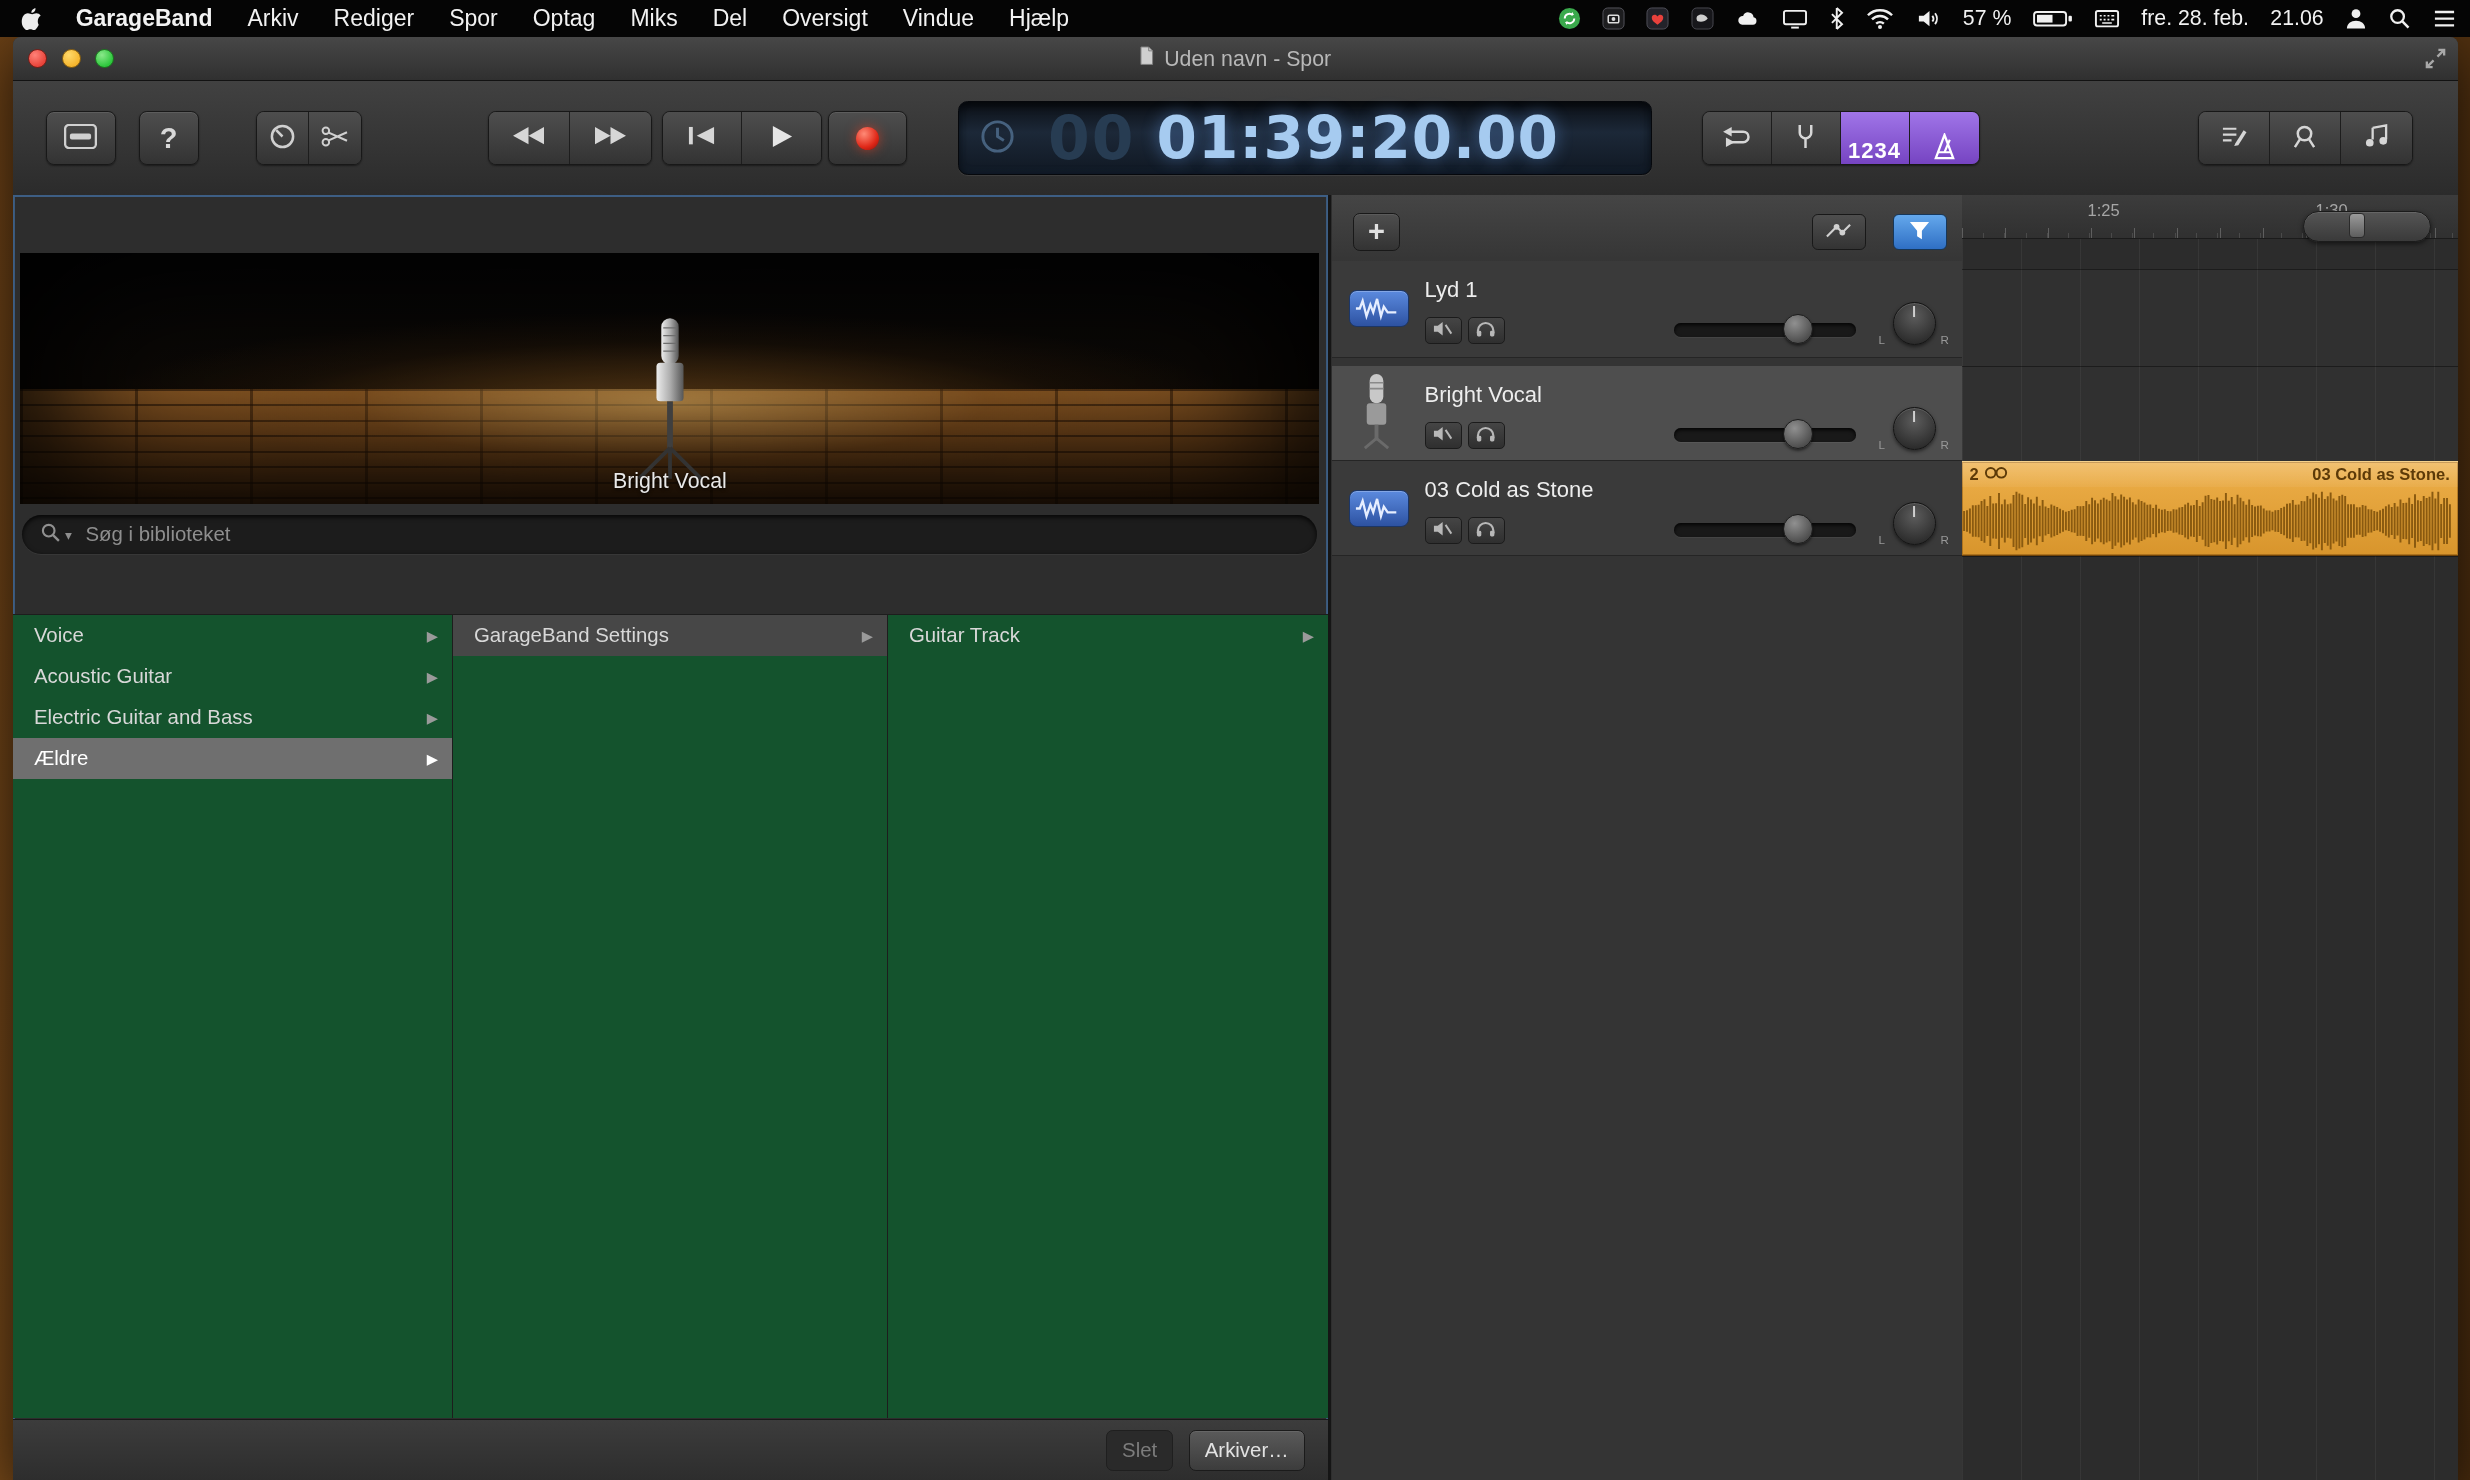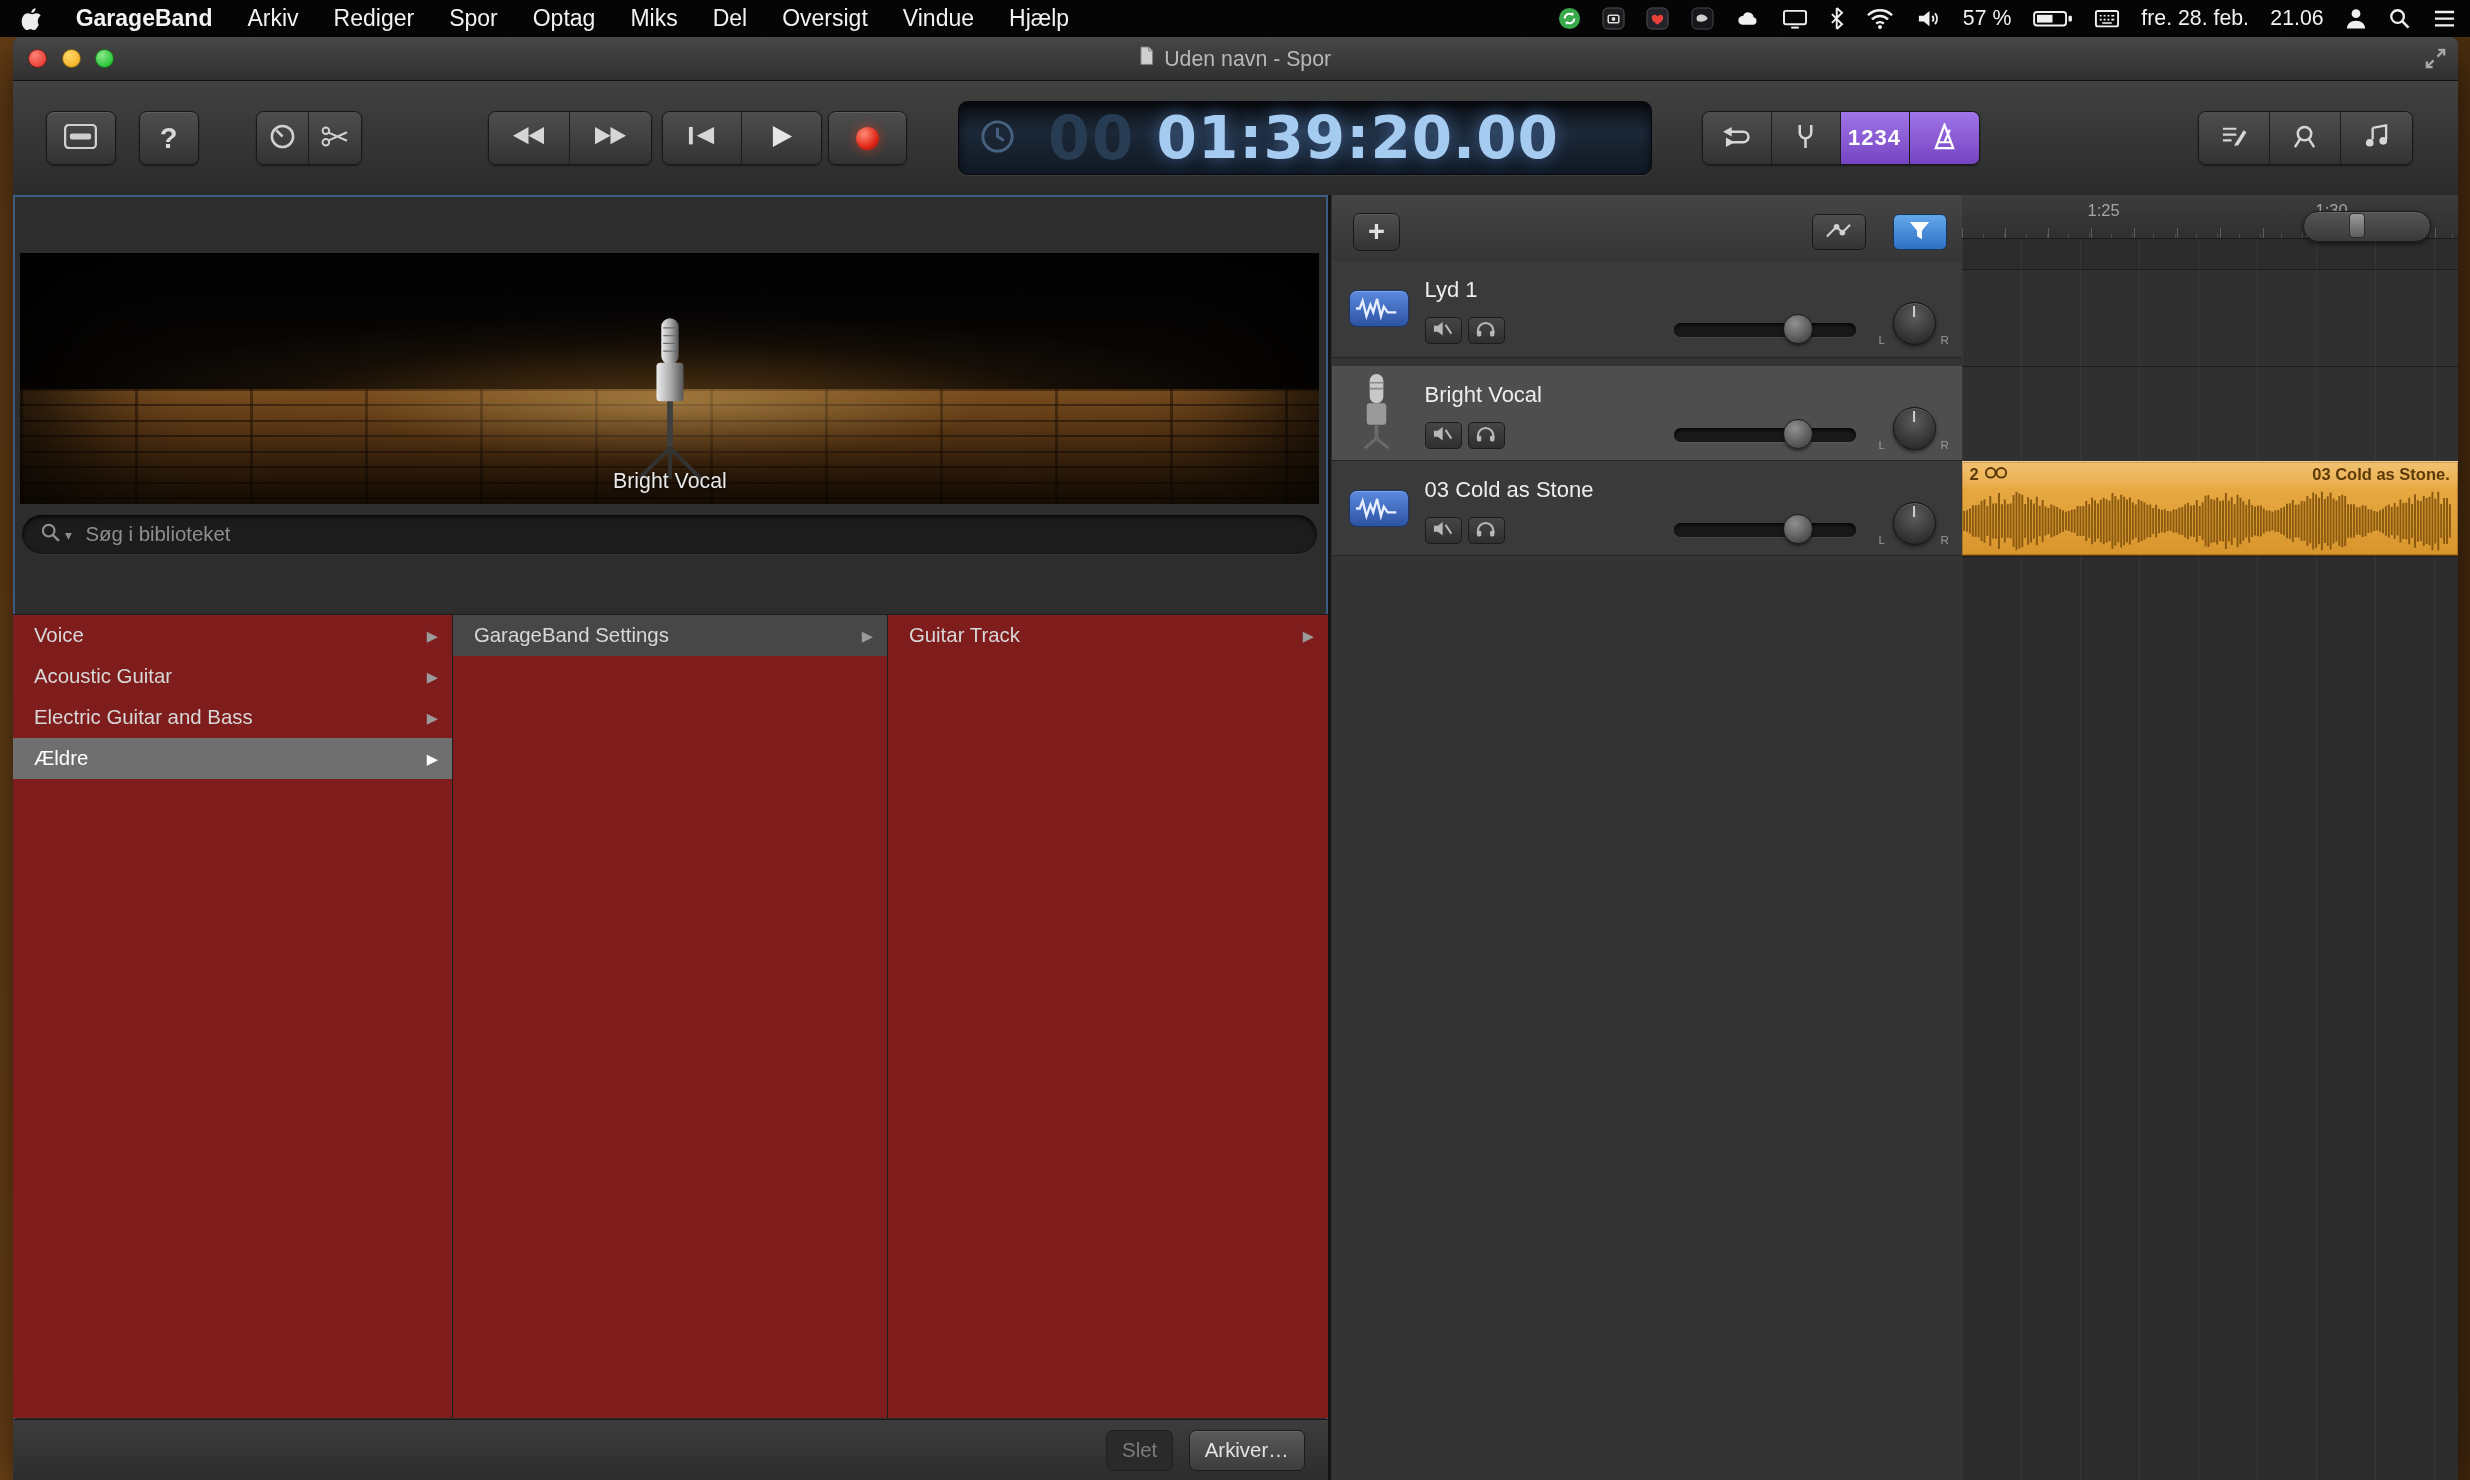--- a/index.html
+++ b/index.html
@@ -36,21 +36,21 @@
   .toolbar{position:absolute;left:0;top:44px;width:100%;height:115px;
     background:linear-gradient(#414141,#2b2b2b);border-bottom:1px solid #0f0f0f;}
   .tb,.seg{display:flex;align-items:center;justify-content:center;}
   .tb{position:absolute;top:30px;height:54px;border-radius:7.8px;
     background:linear-gradient(#4e4e4e,#333);border:1px solid #181818;
     box-shadow:inset 0 1px 0 rgba(255,255,255,.09),0 1px 1.9px rgba(0,0,0,.45);}
   .tbgroup{position:absolute;top:30px;height:54px;display:flex;border-radius:7.8px;overflow:hidden;
     border:1px solid #181818;box-shadow:inset 0 1px 0 rgba(255,255,255,.09),0 1px 1.9px rgba(0,0,0,.45);}
   .seg{height:100%;background:linear-gradient(#4e4e4e,#333);border-right:1px solid #1d1d1d;}
   .seg:last-child{border-right:none;}
-  .seg.purple{background:linear-gradient(#a075e8,#7644c2);}
+  .seg.purple{background:linear-gradient(#a075e8,#7644c2);align-items:flex-end;}
   .count-in{color:#fff;font-size:22px;font-weight:bold;letter-spacing:1px;}
   .qmark{color:#d8d8d8;font-size:29px;font-weight:bold;}
   .rec-dot{width:23px;height:23px;border-radius:50%;
     background:radial-gradient(circle at 35% 30%,#ff8a76,#e02818 60%,#8a0e08);
     box-shadow:0 0 11.6px rgba(255,60,30,.55);}
   .lcd{position:absolute;left:945px;top:20.4px;width:694px;height:74px;border-radius:9.7px;
     background:linear-gradient(#0c1016,#1c2838 42%,#101823);border:1.9px solid #06080c;
     box-shadow:inset 0 1.9px 9.7px rgba(0,0,0,.85),inset 0 -1.9px 7.8px rgba(50,85,130,.22),0 1px 0 rgba(255,255,255,.07);
     display:flex;align-items:center;}
   .lcd-clock{margin-left:19.4px;}
@@ -79,21 +79,21 @@
   .stage-mic{position:absolute;left:50%;bottom:17.5px;transform:translateX(-50%);}
   .stage-caption{position:absolute;bottom:9.7px;width:100%;text-align:center;font-size:21.3px;color:#e8e8e8;text-shadow:0 1px 3.9px #000;}
   .search-wrap{position:absolute;left:9.7px;top:320px;width:1295px;height:39px;border-radius:19.4px;background:#1c1c1c;
     box-shadow:inset 0 1.9px 5.8px rgba(0,0,0,.85),0 1px 0 rgba(255,255,255,.05);
     display:flex;align-items:center;padding:0 17.5px;}
   .search-chev{color:#8e8e8e;font-size:13.6px;margin-left:3.9px;}
   input.search{flex:1;background:none;border:none;outline:none;color:#ddd;font-size:20.4px;
     font-family:"Liberation Sans",sans-serif;margin-left:11.6px;}
   input.search::placeholder{color:#8e8e8e;}
   .cols{position:absolute;left:0;top:419px;width:100%;height:804px;border-top:1px solid #1d1d1d;display:flex;}
-  .col{height:100%;border-right:1px solid #1d1d1d;background:#7f1d1d;}
+  .col{height:100%;border-right:1px solid #1d1d1d;background:#14532d;}
   .col1{width:440px;}.col2{width:435px;}.col3{flex:1;border-right:none;}
   .lrow{height:41px;display:flex;align-items:center;padding:0 13.6px 0 21.3px;font-size:20.4px;color:#d8d8d8;}
   .lrow .arr{margin-left:auto;font-size:14.6px;color:#9a9a9a;}
   .lrow.sel{background:#6f6f6f;color:#fff;}
   .lrow.sel .arr{color:#fff;}
   .lrow.sel2{background:#474747;}
   .lib-bottom{position:absolute;left:0;bottom:0;width:100%;height:62px;
     background:linear-gradient(#3c3c3c,#2d2d2d);border-top:1px solid #181818;
     display:flex;align-items:center;justify-content:flex-end;gap:15.5px;padding-right:23px;}
   .btn{height:41px;border-radius:6.8px;display:flex;align-items:center;justify-content:center;font-size:20.4px;padding:0 15px;}

